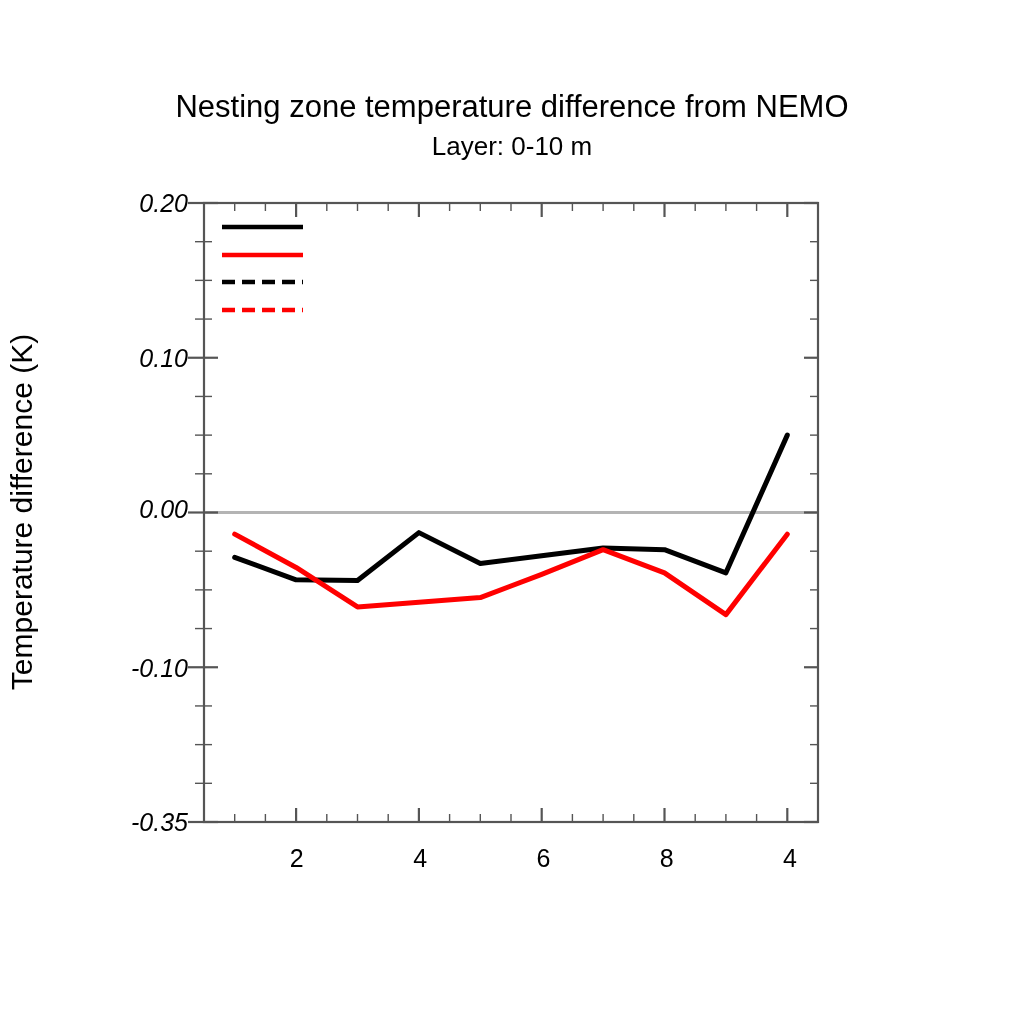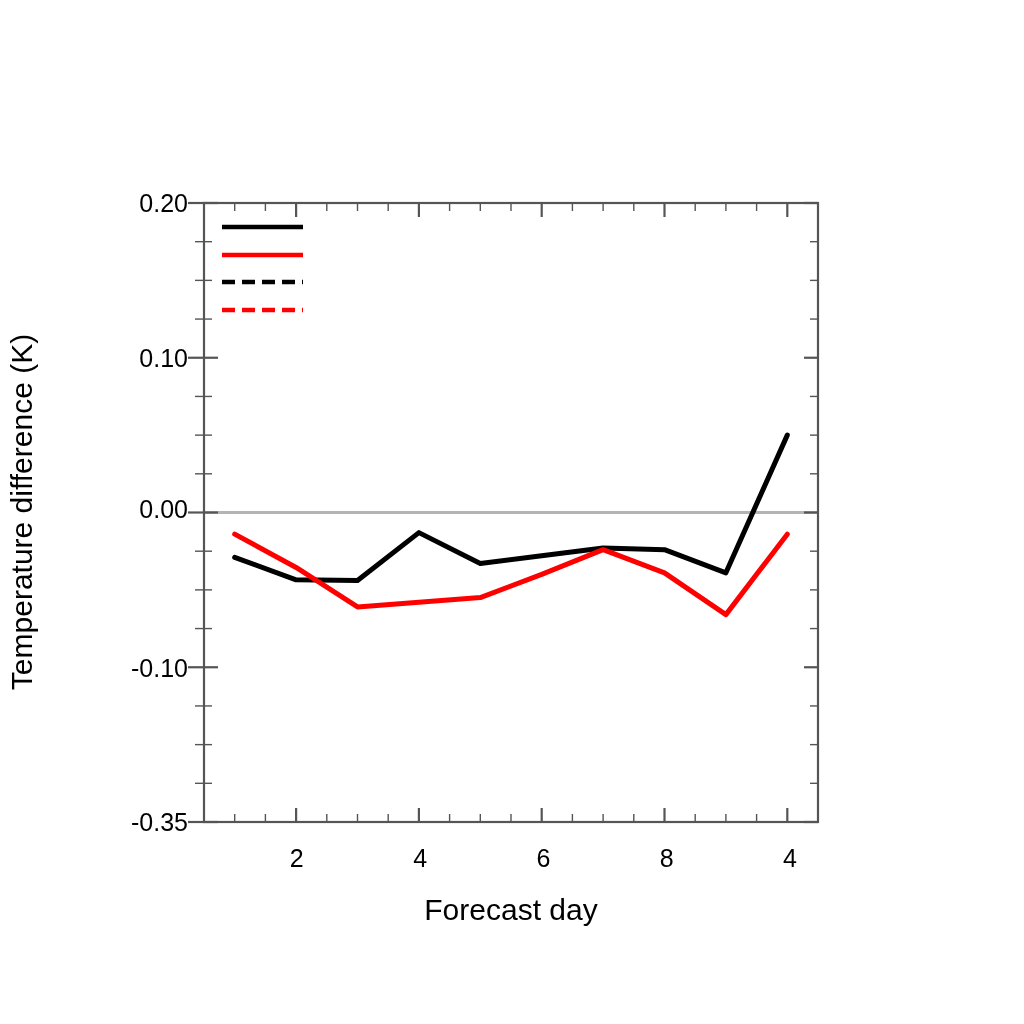--- a/index.html
+++ b/index.html
@@ -67,20 +67,21 @@
     font-size: 25px;
     white-space: nowrap;
     transform: translateY(-50%);
   }
   .ytick-wrap {
     position: absolute;
     left: 106px;
     width: 82px;
     top: 0;
     height: 1024px;
+    font-style: italic;
   }
   .xtick-label {
     position: absolute;
     font-size: 25px;
     white-space: nowrap;
     transform: translateX(-50%);
     top: 844px;
   }
   .legend-text {
     position: absolute;
@@ -88,23 +89,26 @@
     white-space: nowrap;
     transform: translateY(-50%);
   }
   svg { display: block; }
 </style>
 </head>
 <body>
 
 <div id="figure">
 
+  <div class="title-block">
+    <div class="chart-title">Nesting zone temperature difference from NEMO</div>
+    <div class="chart-subtitle">Layer: 0-10 m</div>
+  </div>
 
   <div class="ylabel">Temperature difference (K)</div>
-  <div class="xlabel">Forecast day</div>
 
   <div class="ytick-wrap">
     <div class="ytick-label" style="top:203px">0.20</div>
     <div class="ytick-label" style="top:357.5px">0.10</div>
     <div class="ytick-label" style="top:509px">0.00</div>
     <div class="ytick-label" style="top:667.5px">-0.10</div>
     <div class="ytick-label" style="top:822px">-0.35</div>
   </div>
 
   <div class="xtick-label" style="left:296.8px">2</div>

